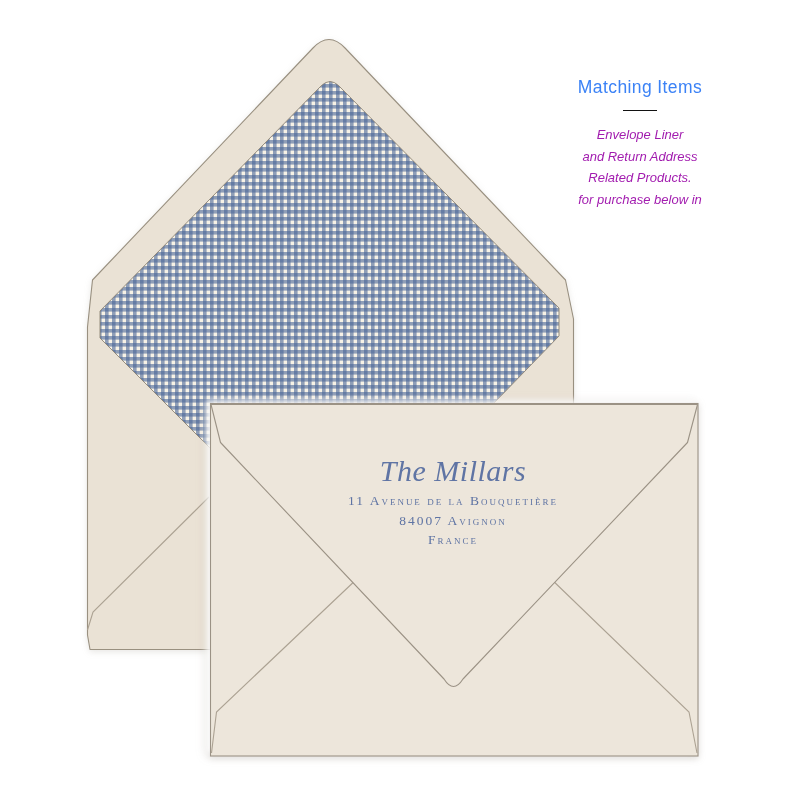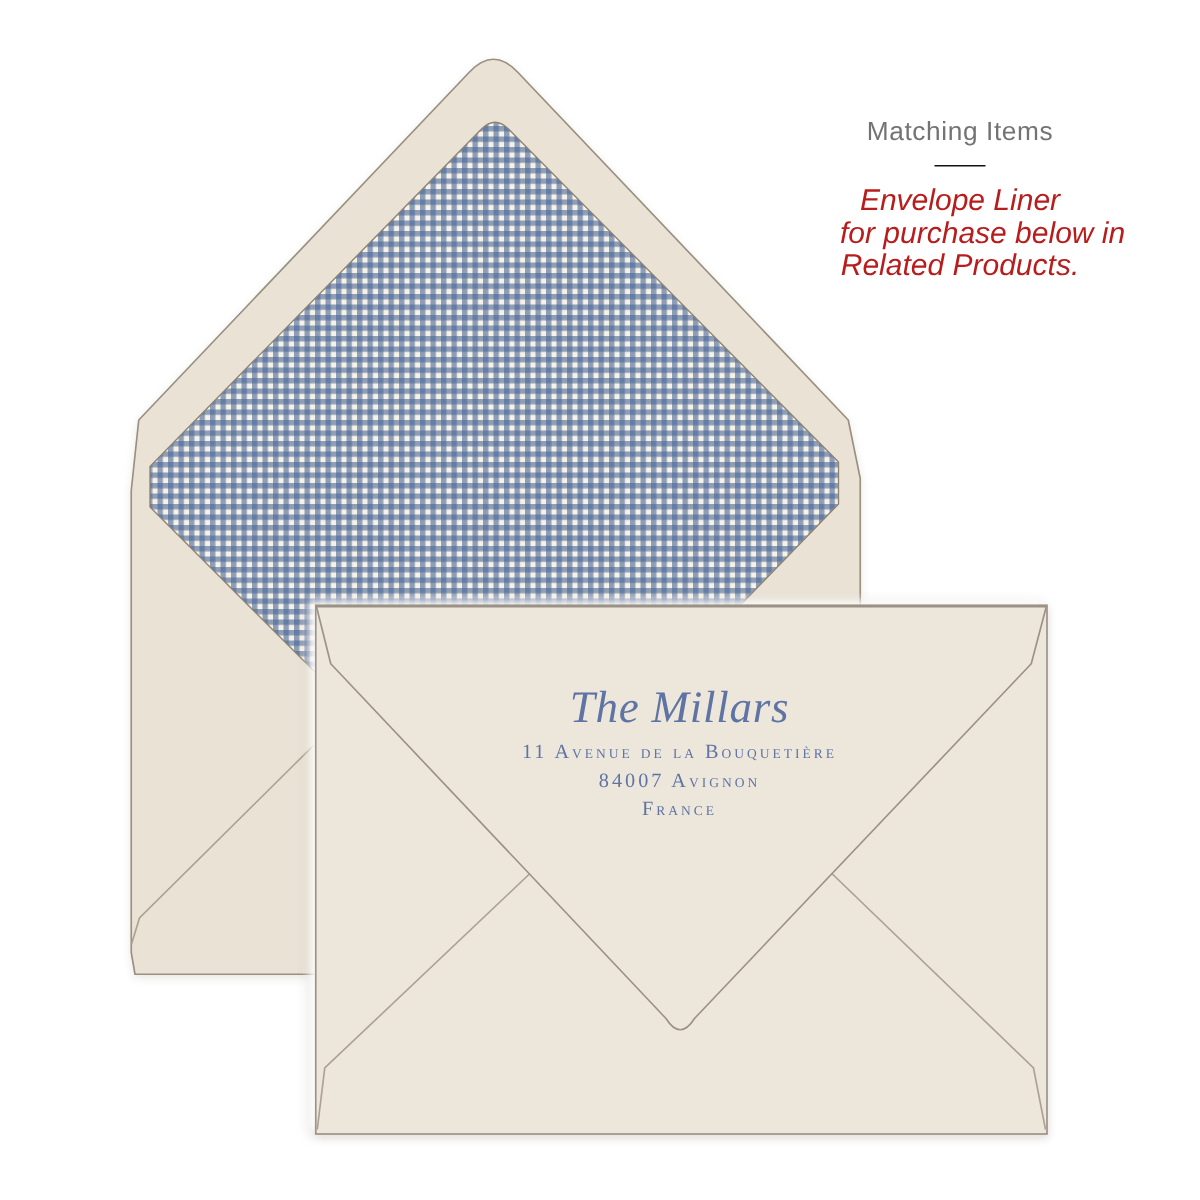--- a/index.html
+++ b/index.html
@@ -38,34 +38,34 @@
     position: absolute;
     left: 560px;
     top: 77px;
     width: 160px;
     text-align: center;
     color: #111111;
   }
   .matching-heading {
     font-size: 17.5px;
     letter-spacing: 0.4px;
-    color: #737373;
+    color: #3b82f6;
     white-space: nowrap;
   }
   .divider-rule {
     width: 34px;
     border: 0;
     border-top: 1.6px solid #121212;
     margin: 12px auto 13px auto;
   }
   .matching-body {
     font-style: italic;
-    font-size: 20px;
+    font-size: 13px;
     line-height: 21.6px;
-    color: #b91c1c;
+    color: #a21caf;
     white-space: nowrap;
   }
 </style>
 </head>
 <body>
 
 <div class="stage">
 
   <svg width="800" height="800" viewBox="0 0 800 800">
     <defs>
@@ -93,18 +93,19 @@
       <text x="453" y="524.5" text-anchor="middle" class="caps-line" fill="#5F74A4">84007 Avignon</text>
       <text x="453" y="543.5" text-anchor="middle" class="caps-line" fill="#5F74A4">France</text>
     </g>
   </svg>
 
   <div class="matching">
     <div class="matching-heading">Matching Items</div>
     <hr class="divider-rule">
     <div class="matching-body">
       <div>Envelope Liner</div>
+      <div>and Return Address</div>
+      <div>Related Products.</div>
       <div>for purchase below in</div>
-      <div>Related Products.</div>
     </div>
   </div>
 
 </div>
 
 </body></html>

